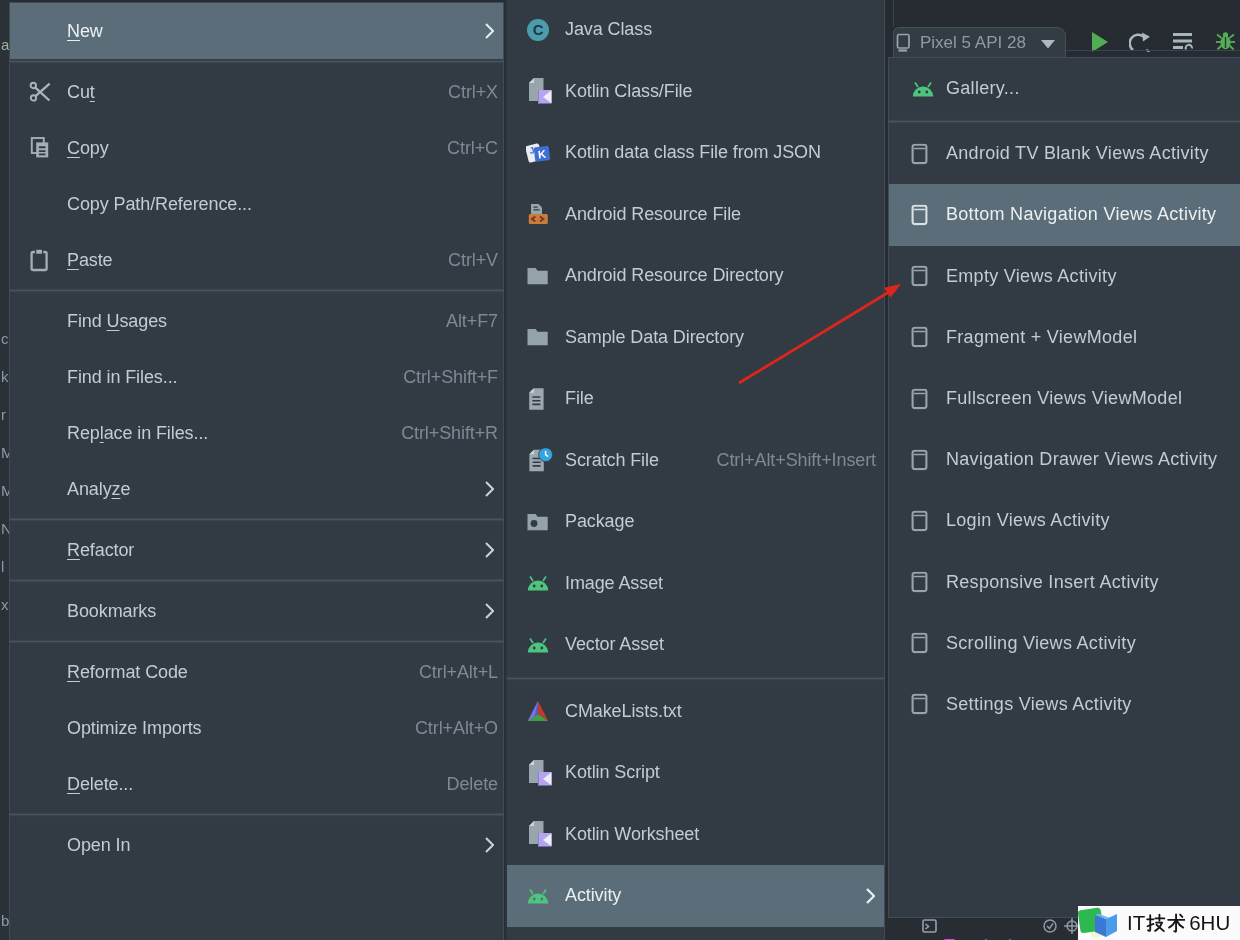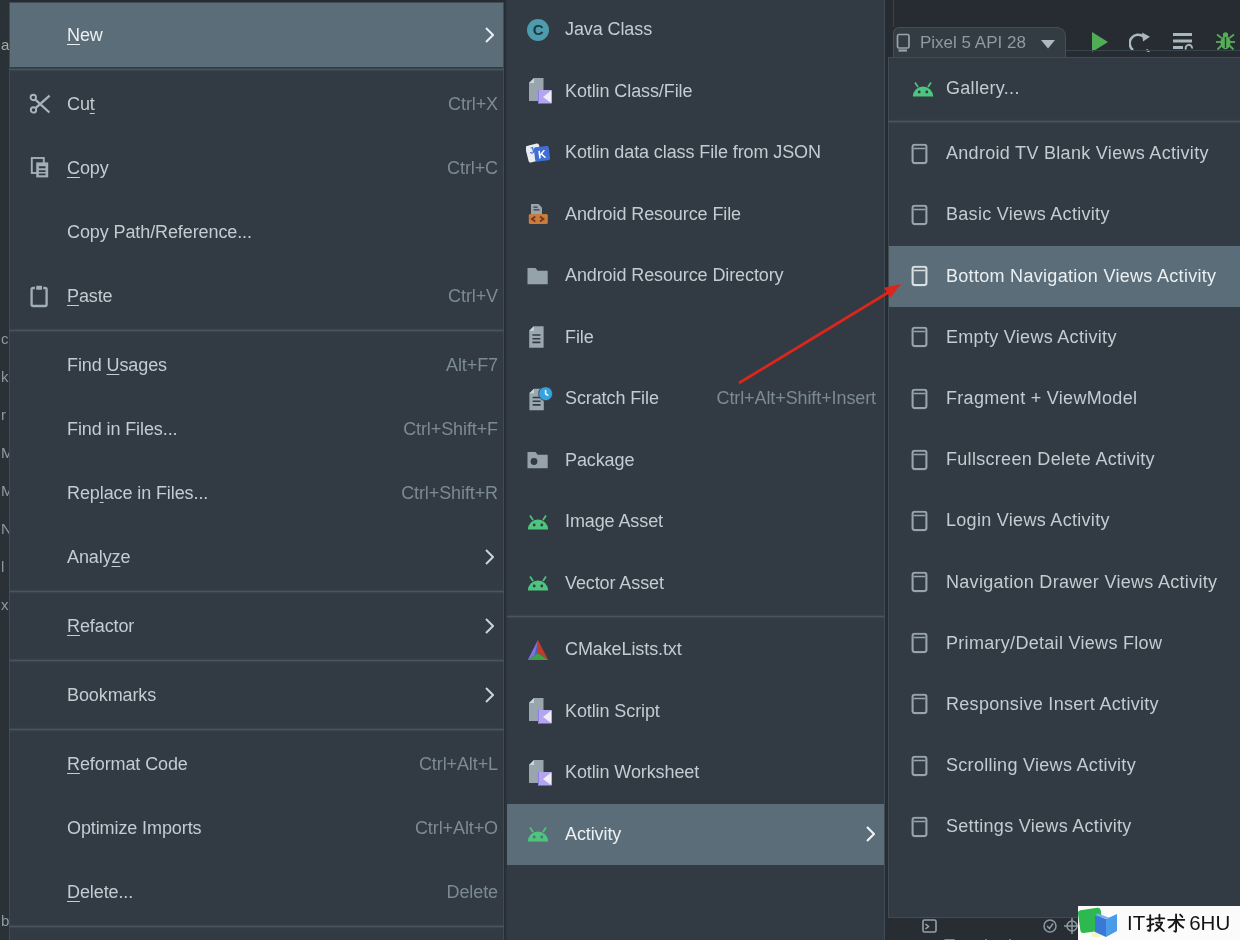--- a/index.html
+++ b/index.html
@@ -1,19 +1,19 @@
 <!DOCTYPE html>
 <html><head><meta charset="utf-8">
 <style>
 *{margin:0;padding:0;box-sizing:border-box}
 html,body{width:1240px;height:940px;overflow:hidden}
 body{position:relative;background:#262C31;font-family:"Liberation Sans",sans-serif;font-size:18px;color:#C2CCD2}
 .menu{position:absolute;background:#323B43;border:1px solid #414B53}
 .mi{position:relative;display:flex;align-items:center;letter-spacing:-0.1px}
-.m1 .mi{height:64px;padding-left:57px;padding-right:5px}
+.m1 .mi{height:56px;padding-left:57px;padding-right:5px}
 .m2 .mi{height:61.5px;padding-left:58px;padding-right:8px}
 .m3 .mi{height:61.2px;padding-left:57px;padding-right:8px;letter-spacing:.3px}
 .sep{height:1px;background:#49545E;margin:2px 0;box-shadow:0 0 2px 0.5px rgba(120,140,155,0.25)}
 .m3 .sep{margin:1.5px 0}
 .hl{background:#5B6D79;color:#EBF0F2}
 .sc{margin-left:auto;color:#7C8A93}
 .ic{position:absolute;top:50%;transform:translateY(-50%)}
 .m1 .ic{left:19px}
 .m2 .ic{left:19px}
 .m3 .ic{left:22px}
@@ -239,20 +239,26 @@
       </svg>
       <span>Android Resource File</span>
     </div>
   <div class="mi">
       <svg class="ic" width="23" height="19" viewBox="0 0 23 19">
         <path d="M1.5 1.5 h8 l2.2 2.8 h10 v13.5 h-20.2 z" fill="#95A2AA"></path>
       </svg>
       <span>Android Resource Directory</span>
     </div>
   <div class="mi">
+      <svg class="ic" width="23" height="19" viewBox="0 0 23 19">
+        <path d="M1.5 1.5 h8 l2.2 2.8 h10 v13.5 h-20.2 z" fill="#95A2AA"></path>
+      </svg>
+      <span>Sample Data Directory</span>
+    </div>
+  <div class="mi">
       <svg class="ic" width="20" height="24" viewBox="0 0 20 24">
         <path d="M7.8 1.2 L3.2 5.8 V22.8 H17.6 V1.2 z" fill="#9BA8B0"></path>
         <path d="M7.8 1.2 L3.2 5.8 H7.8 z" fill="#C9D2D7"></path>
         <g stroke="#323B43" stroke-width="1.6">
           <path d="M6.4 10 h8 M6.4 13.7 h8 M6.4 17.4 h8"></path>
         </g>
       </svg>
       <span>File</span>
     </div>
   <div class="mi">
@@ -361,27 +367,20 @@
       <span>Gallery...</span>
     </div>
   <div class="sep"></div>
   <div class="mi">
       <svg class="ic ph" width="17" height="21" viewBox="0 0 17 21">
         <rect x="1.6" y="1.2" width="13.8" height="18.4" rx="2" fill="none" stroke="#97A4AC" stroke-width="2.1"></rect>
         <path d="M2.8 5 H14.2" stroke="#97A4AC" stroke-width="1.5"></path>
       </svg>
       <span>Android TV Blank Views Activity</span>
     </div>
-  <div class="mi">
-      <svg class="ic ph" width="17" height="21" viewBox="0 0 17 21">
-        <rect x="1.6" y="1.2" width="13.8" height="18.4" rx="2" fill="none" stroke="#97A4AC" stroke-width="2.1"></rect>
-        <path d="M2.8 5 H14.2" stroke="#97A4AC" stroke-width="1.5"></path>
-      </svg>
-      <span>Basic Views Activity</span>
-    </div>
   <div class="mi hl">
       <svg class="ic ph" width="17" height="21" viewBox="0 0 17 21">
         <rect x="1.6" y="1.2" width="13.8" height="18.4" rx="2" fill="none" stroke="#D9E1E5" stroke-width="2.1"></rect>
         <path d="M2.8 5 H14.2" stroke="#D9E1E5" stroke-width="1.5"></path>
       </svg>
       <span>Bottom Navigation Views Activity</span>
     </div>
   <div class="mi">
       <svg class="ic ph" width="17" height="21" viewBox="0 0 17 21">
         <rect x="1.6" y="1.2" width="13.8" height="18.4" rx="2" fill="none" stroke="#97A4AC" stroke-width="2.1"></rect>
@@ -394,42 +393,35 @@
         <rect x="1.6" y="1.2" width="13.8" height="18.4" rx="2" fill="none" stroke="#97A4AC" stroke-width="2.1"></rect>
         <path d="M2.8 5 H14.2" stroke="#97A4AC" stroke-width="1.5"></path>
       </svg>
       <span>Fragment + ViewModel</span>
     </div>
   <div class="mi">
       <svg class="ic ph" width="17" height="21" viewBox="0 0 17 21">
         <rect x="1.6" y="1.2" width="13.8" height="18.4" rx="2" fill="none" stroke="#97A4AC" stroke-width="2.1"></rect>
         <path d="M2.8 5 H14.2" stroke="#97A4AC" stroke-width="1.5"></path>
       </svg>
-      <span>Fullscreen Delete Activity</span>
+      <span>Fullscreen Views ViewModel</span>
+    </div>
+  <div class="mi">
+      <svg class="ic ph" width="17" height="21" viewBox="0 0 17 21">
+        <rect x="1.6" y="1.2" width="13.8" height="18.4" rx="2" fill="none" stroke="#97A4AC" stroke-width="2.1"></rect>
+        <path d="M2.8 5 H14.2" stroke="#97A4AC" stroke-width="1.5"></path>
+      </svg>
+      <span>Navigation Drawer Views Activity</span>
     </div>
   <div class="mi">
       <svg class="ic ph" width="17" height="21" viewBox="0 0 17 21">
         <rect x="1.6" y="1.2" width="13.8" height="18.4" rx="2" fill="none" stroke="#97A4AC" stroke-width="2.1"></rect>
         <path d="M2.8 5 H14.2" stroke="#97A4AC" stroke-width="1.5"></path>
       </svg>
       <span>Login Views Activity</span>
-    </div>
-  <div class="mi">
-      <svg class="ic ph" width="17" height="21" viewBox="0 0 17 21">
-        <rect x="1.6" y="1.2" width="13.8" height="18.4" rx="2" fill="none" stroke="#97A4AC" stroke-width="2.1"></rect>
-        <path d="M2.8 5 H14.2" stroke="#97A4AC" stroke-width="1.5"></path>
-      </svg>
-      <span>Navigation Drawer Views Activity</span>
-    </div>
-  <div class="mi">
-      <svg class="ic ph" width="17" height="21" viewBox="0 0 17 21">
-        <rect x="1.6" y="1.2" width="13.8" height="18.4" rx="2" fill="none" stroke="#97A4AC" stroke-width="2.1"></rect>
-        <path d="M2.8 5 H14.2" stroke="#97A4AC" stroke-width="1.5"></path>
-      </svg>
-      <span>Primary/Detail Views Flow</span>
     </div>
   <div class="mi">
       <svg class="ic ph" width="17" height="21" viewBox="0 0 17 21">
         <rect x="1.6" y="1.2" width="13.8" height="18.4" rx="2" fill="none" stroke="#97A4AC" stroke-width="2.1"></rect>
         <path d="M2.8 5 H14.2" stroke="#97A4AC" stroke-width="1.5"></path>
       </svg>
       <span>Responsive Insert Activity</span>
     </div>
   <div class="mi">
       <svg class="ic ph" width="17" height="21" viewBox="0 0 17 21">

